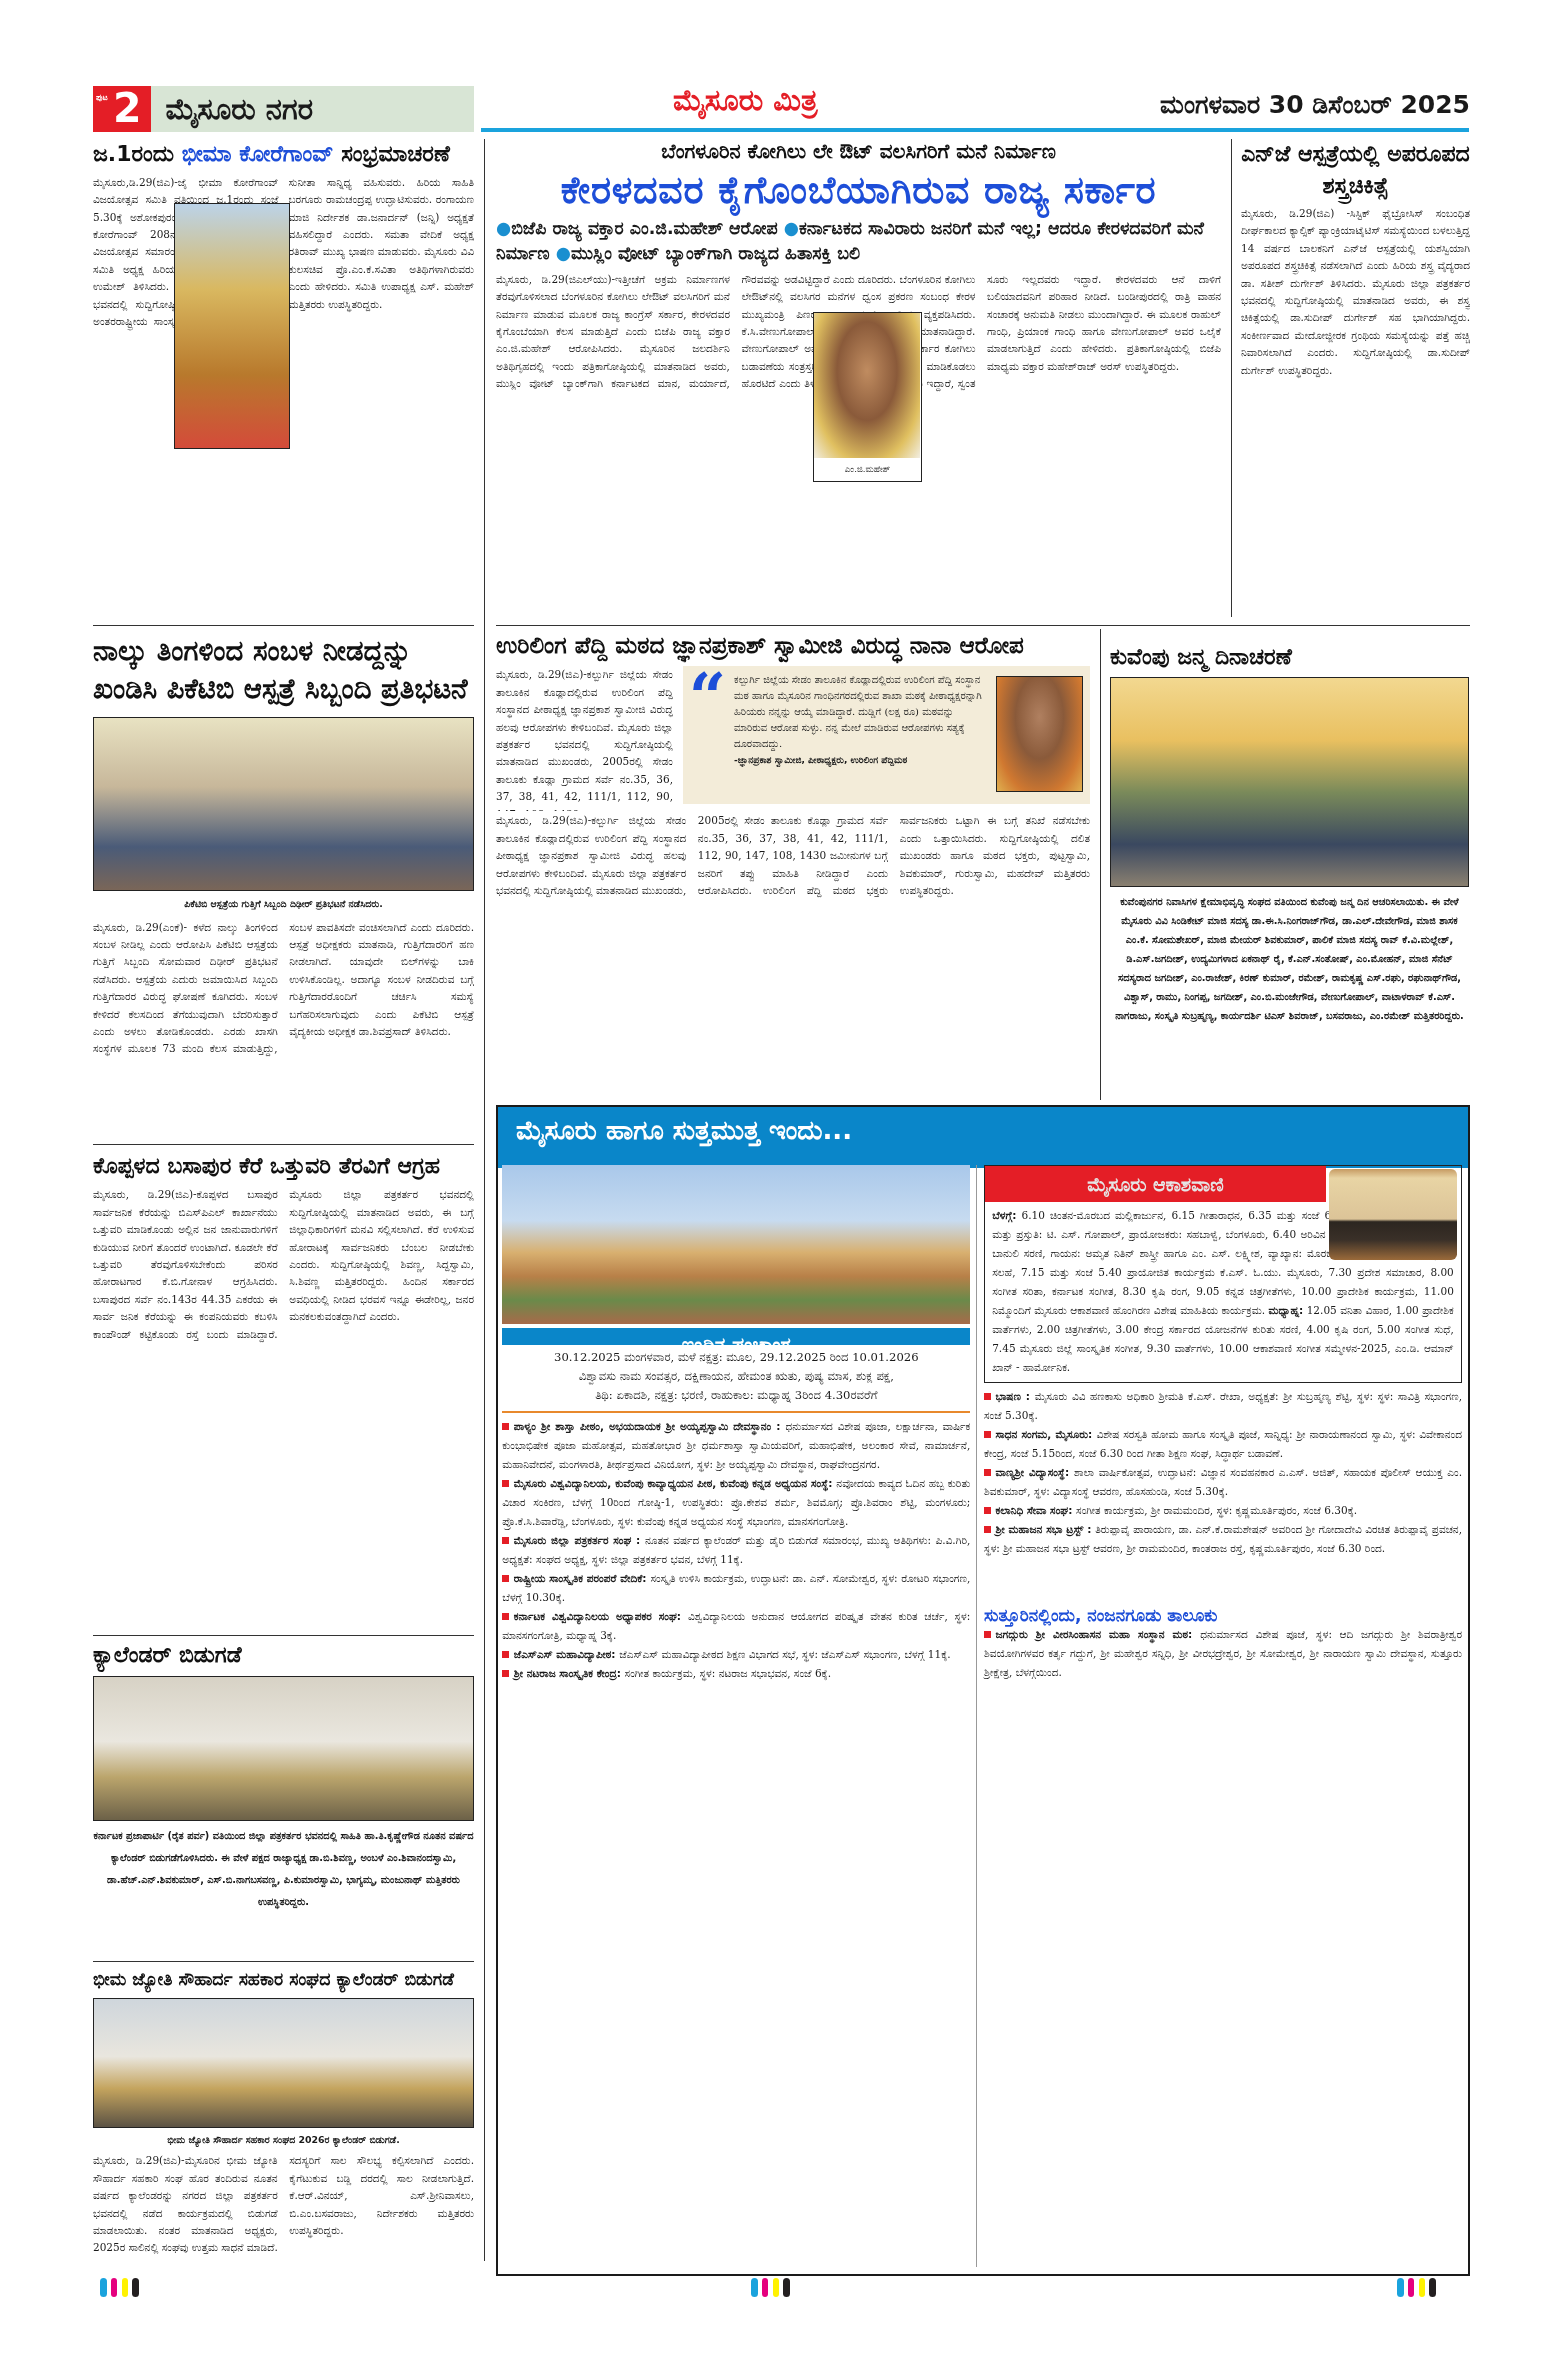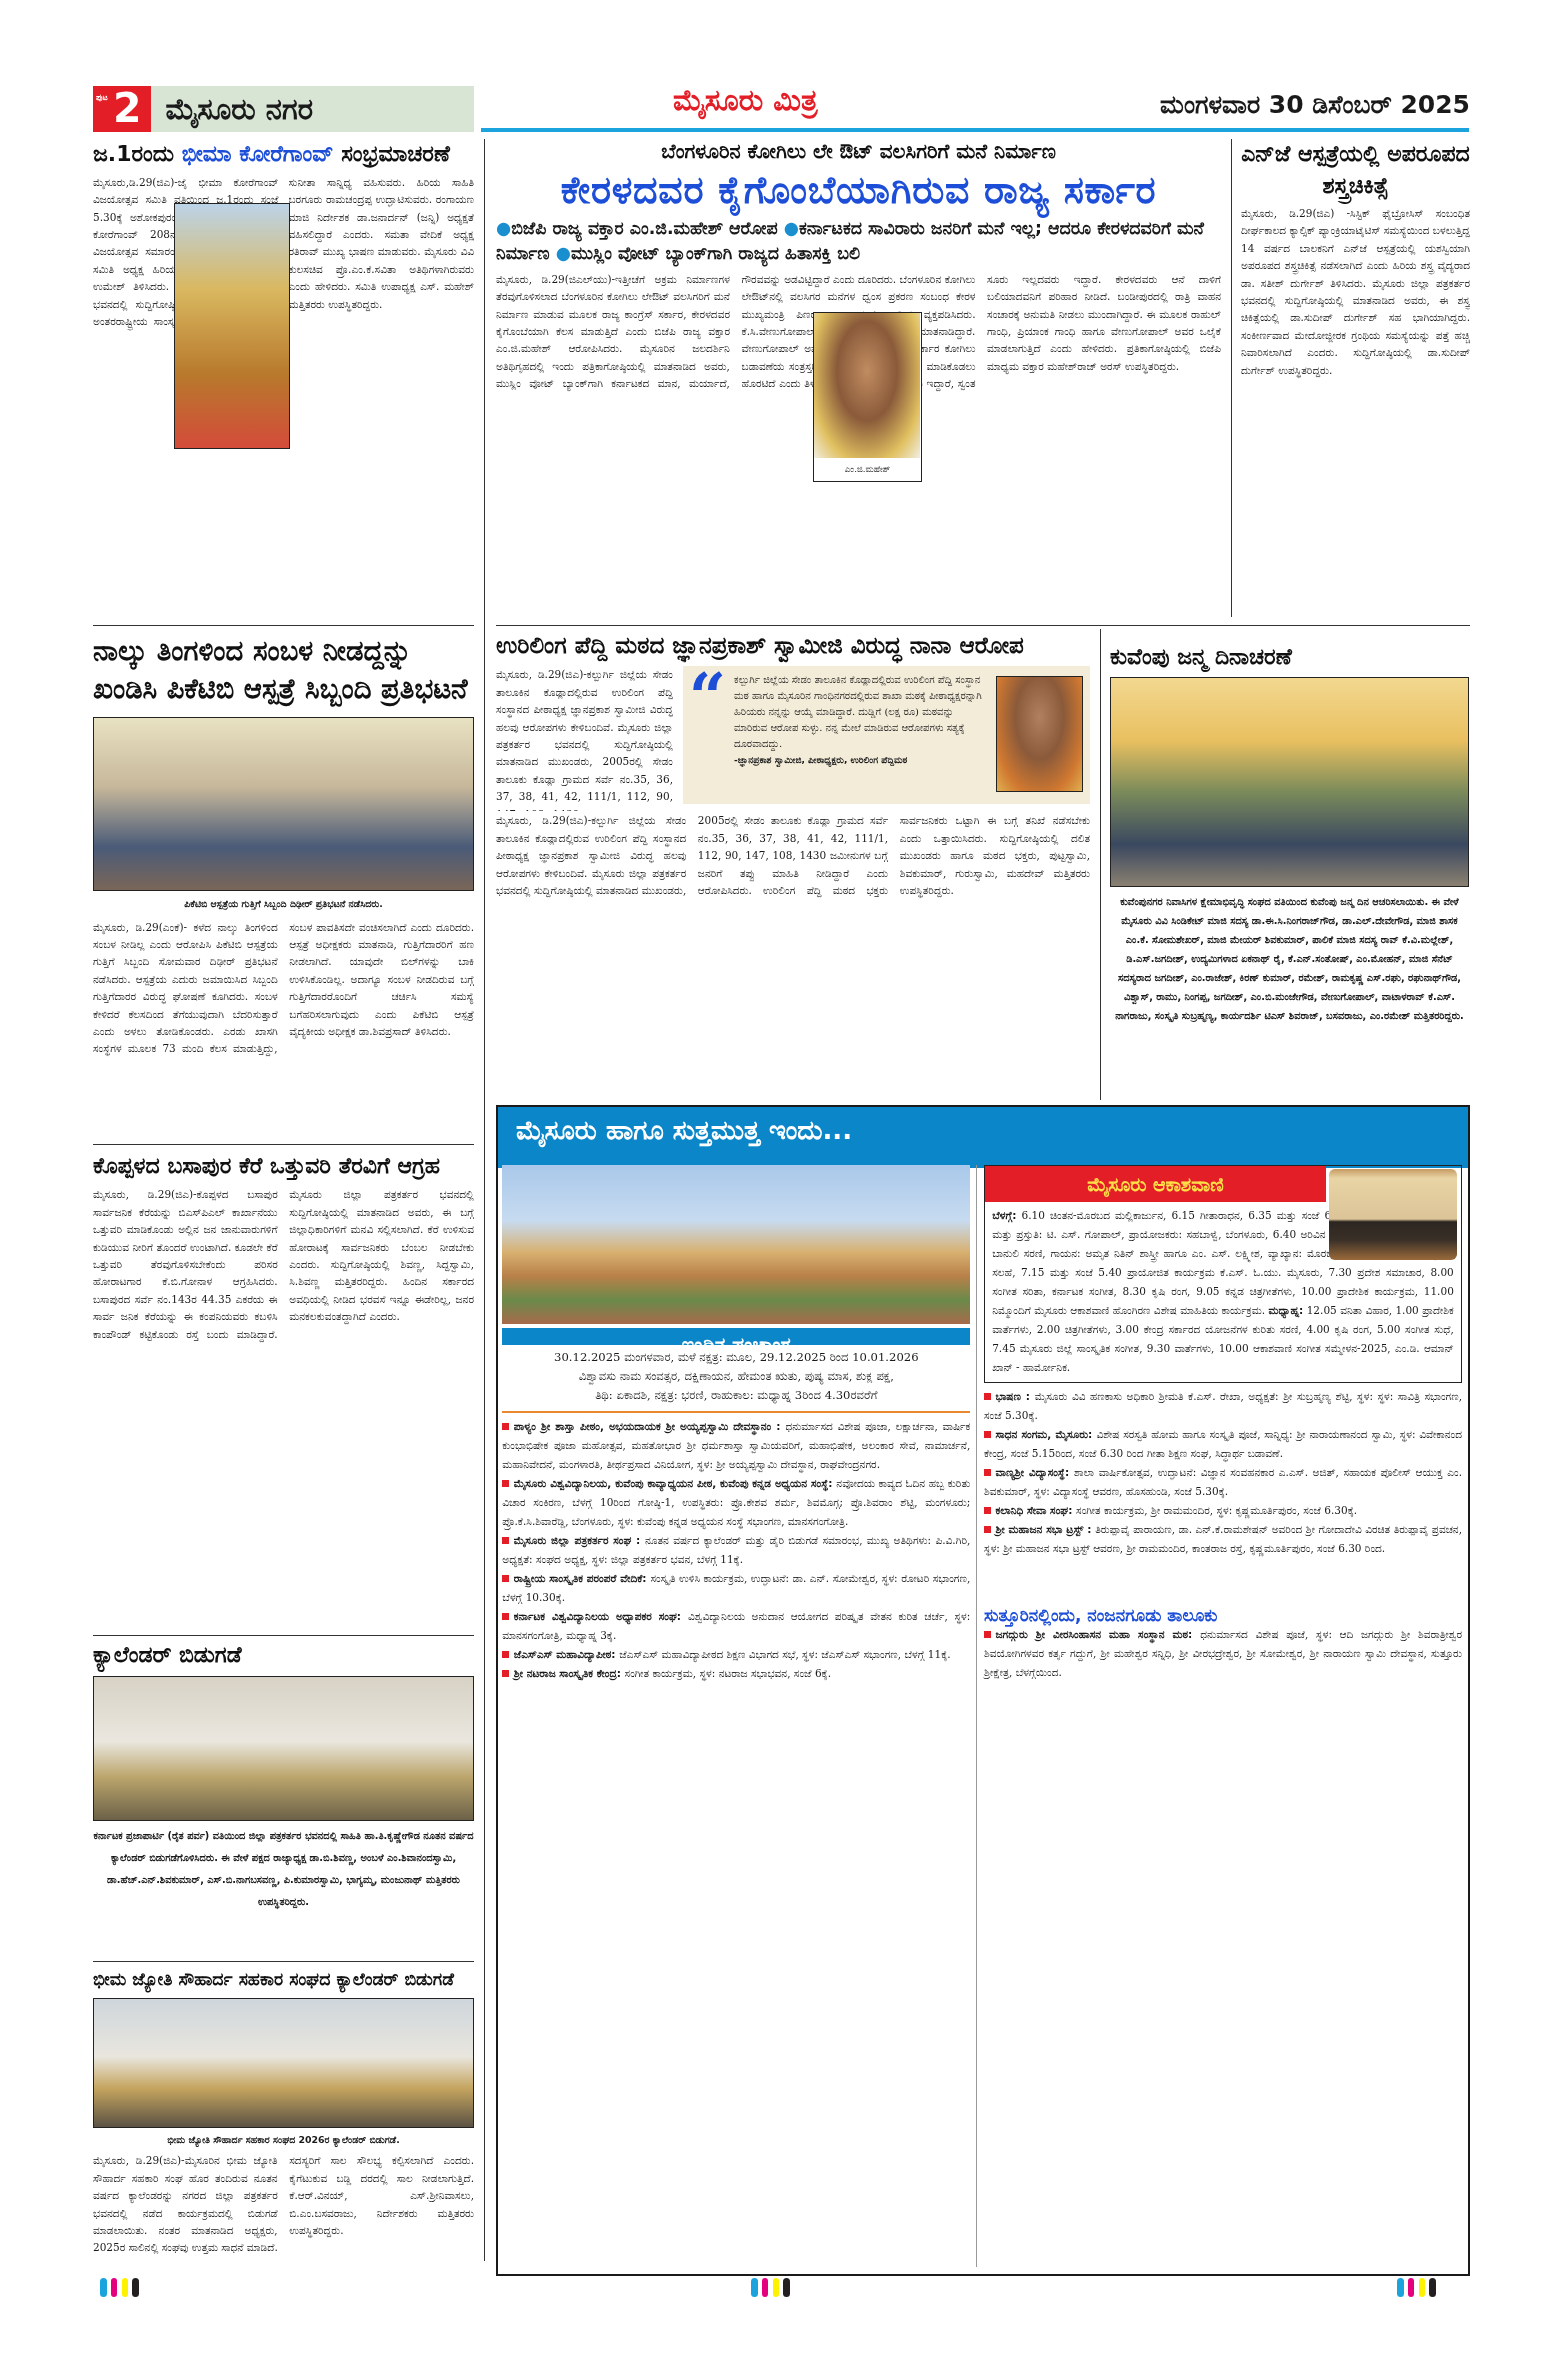--- a/index.html
+++ b/index.html
@@ -25,21 +25,21 @@
   .body { font-size: 10.5px; line-height: 17.4px; text-align: justify; }
   .cols2 { column-count: 2; column-gap: 11.6px; }
   .cols3 { column-count: 3; column-gap: 11.6px; }
   .photo { background: linear-gradient(160deg, #c9b99a 0%, #8a7a5e 40%, #5a4c3a 70%, #a09070 100%); border: 1.4px solid #222; }
   .cap { font-family: "DejaVu Sans", sans-serif; font-weight: bold; font-size: 10px; line-height: 17.4px; text-align: center; }
   .blk { position: absolute; }
 
   .bullet { color: #1a8fd0; }
   .quote { background: #f3ecd9; }
   .bluebar { background: #0a86c9; color: #fff; font-family: "DejaVu Sans", sans-serif; font-weight: bold; }
-  .redbar { background: #e41e26; color: #fde047; font-family: "DejaVu Sans", sans-serif; font-weight: bold; text-align: center; }
+  .redbar { background: #e41e26; color: #e5e5e5; font-family: "DejaVu Sans", sans-serif; font-weight: bold; text-align: center; }
   .sq { display: inline-block; width: 7.2px; height: 7.2px; background: #e41e26; margin-right: 4.3px; }
   .ev { font-size: 10.5px; line-height: 19px; text-align: justify; }
   .ev b { font-family: "DejaVu Sans", sans-serif; }
   .reg { position: absolute; top: 2278px; display: flex; gap: 4.3px; }
   .reg span { width: 6.5px; height: 19px; border-radius: 3.6px; display: block; }
 </style>
 </head>
 <body>
 
 <div class="page">

